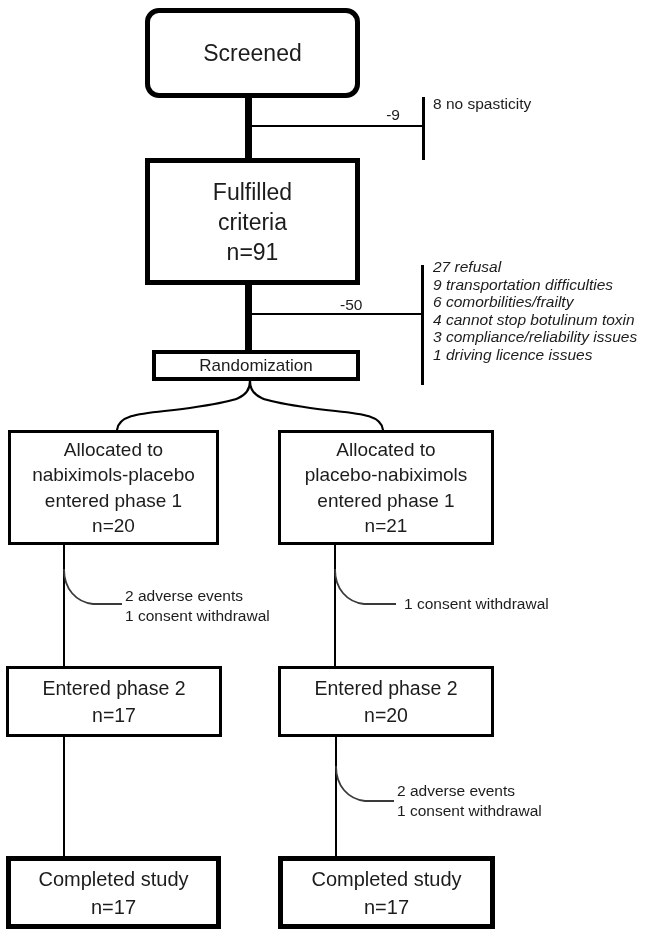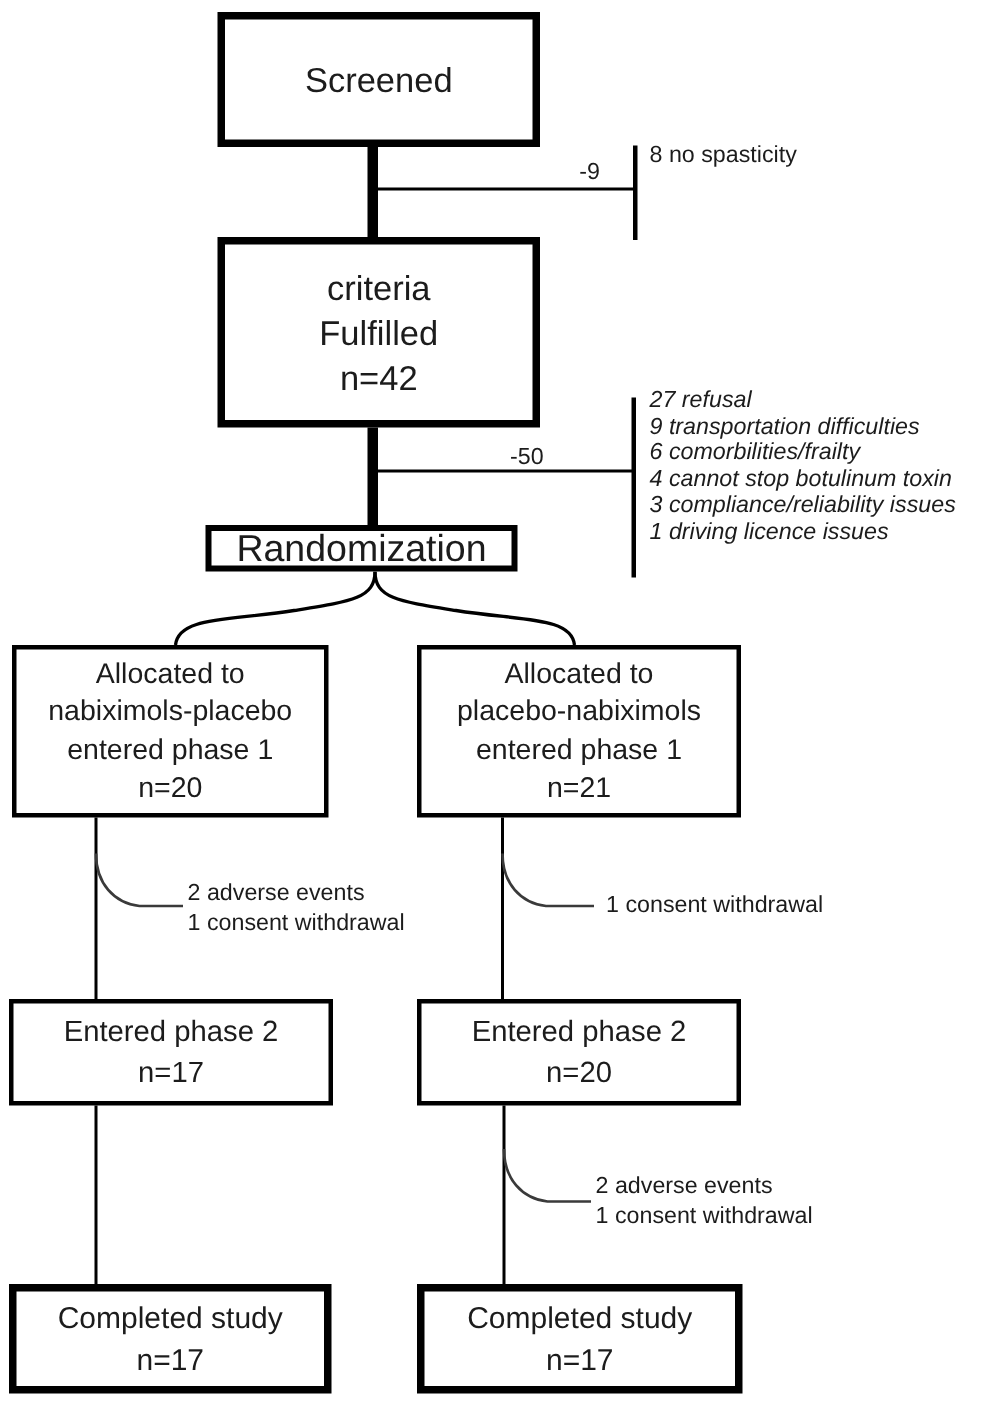--- a/index.html
+++ b/index.html
@@ -9,23 +9,23 @@
   }
   .box {
     position:absolute; box-sizing:border-box; background:#ffffff;
     border:3px solid #000; display:flex; flex-direction:column;
     justify-content:center; text-align:center;
   }
   .cline { position:absolute; background:#000000; }
   .note { position:absolute; font-size:15.5px; line-height:17.5px; white-space:nowrap; }
   svg.overlay { position:absolute; left:0; top:0; pointer-events:none; }
 
-  #box-screened      { left:145px; top:8px;   width:215px; height:90px;  border-width:5px; font-size:23px; line-height:30px; }
+  #box-screened      { left:145px; top:8px;   width:215px; height:90px;  border-width:5px; font-size:23px; line-height:30px;border-radius:14px; }
   #box-fulfilled     { left:145px; top:158px; width:215px; height:127px; border-width:5px; font-size:23px; line-height:30px; }
-  #box-randomization { left:137px; top:350px; width:208px; height:31px;  border-width:4px; font-size:25px; line-height:22px; }
+  #box-randomization { left:152px; top:350px; width:208px; height:31px;  border-width:4px; font-size:17px; line-height:22px; }
   #box-alloc-left    { left:8px;   top:430px; width:211px; height:115px; border-width:3px; font-size:19px; line-height:25.5px; }
   #box-alloc-right   { left:278px; top:430px; width:216px; height:115px; border-width:3px; font-size:19px; line-height:25.5px; }
   #box-entered-left  { left:6px;   top:666px; width:216px; height:71px;  border-width:3px; font-size:19.5px; line-height:27px; }
   #box-entered-right { left:278px; top:666px; width:216px; height:71px;  border-width:3px; font-size:19.5px; line-height:27px; }
   #box-completed-left  { left:6px;   top:856px; width:215px; height:73px; border-width:5px; font-size:20px; line-height:28px; }
   #box-completed-right { left:278px; top:856px; width:217px; height:73px; border-width:5px; font-size:20px; line-height:28px; }
 
   #v1   { left:245px; top:95px;  width:7px;   height:65px; }
   #h1   { left:250px; top:125px; width:173px; height:2px; }
   #bar1 { left:422px; top:97px;  width:3px;   height:63px; }
@@ -67,23 +67,23 @@
     <path d="M 64 569 C 64 589 76 602 93 604 L 122 604" fill="none" stroke="#3a3a3a" stroke-width="1.8"></path>
     <path d="M 335 569 C 335 589 347 602 364 604 L 396 604" fill="none" stroke="#3a3a3a" stroke-width="1.8"></path>
     <path d="M 336 766 C 336 786 348 799 365 801 L 394 801" fill="none" stroke="#3a3a3a" stroke-width="1.8"></path>
   </svg>
 
   <div class="box" id="box-screened">
     <div>Screened</div>
   </div>
 
   <div class="box" id="box-fulfilled">
+    <div>Fulfilled</div>
     <div>criteria</div>
-    <div>Fulfilled</div>
-    <div>n=42</div>
+    <div>n=91</div>
   </div>
 
   <div class="box" id="box-randomization">
     <div>Randomization</div>
   </div>
 
   <div class="box" id="box-alloc-left">
     <div>Allocated to</div>
     <div>nabiximols-placebo</div>
     <div>entered phase 1</div>

